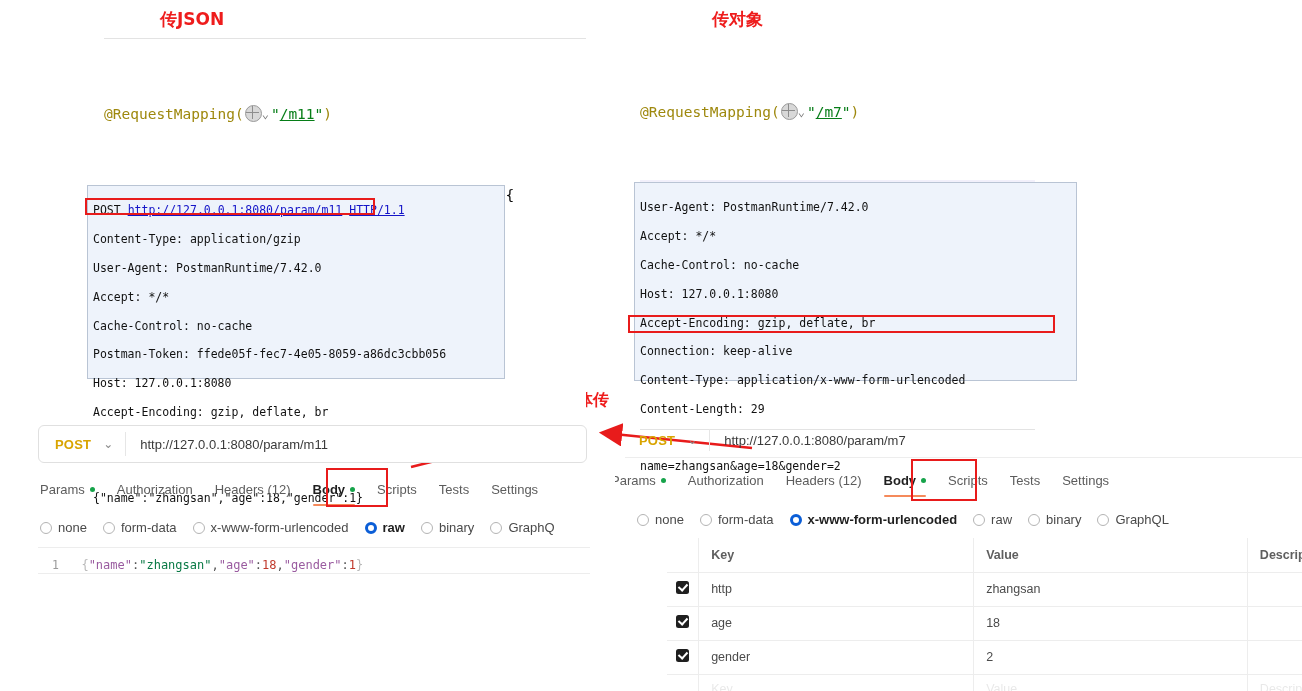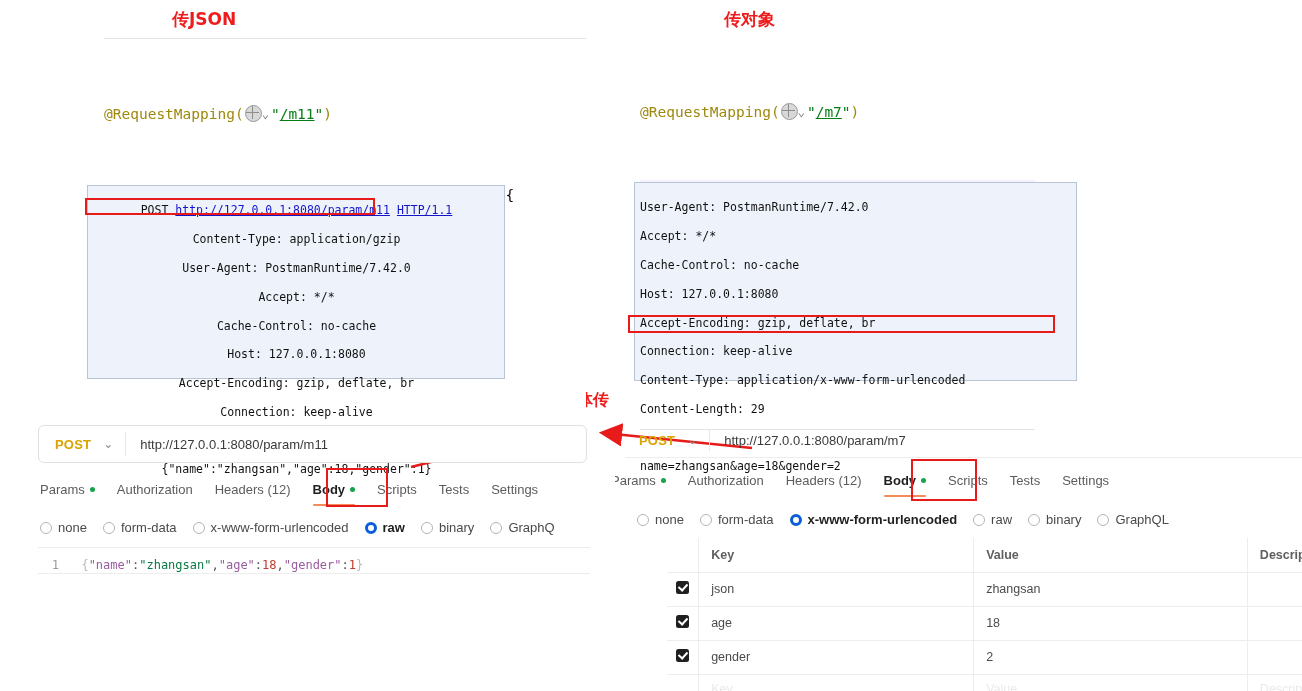--- a/index.html
+++ b/index.html
@@ -7,21 +7,21 @@
     width:1302px;height:691px;position:relative;overflow:hidden;
     background:#ffffff;
     font-family:"Liberation Sans","DejaVu Sans",sans-serif;
     -webkit-font-smoothing:antialiased;
   }
   .abs{position:absolute;}
 
   
   .red-title{
     color:#ee1c1c;font-size:17px;font-weight:700;white-space:nowrap;
-    font-family:"DejaVu Sans","Liberation Sans",sans-serif;letter-spacing:0px;margin-left:12px;
+    font-family:"DejaVu Sans","Liberation Sans",sans-serif;letter-spacing:0px;
   }
   .red-mid{
     color:#ee1c1c;font-size:16px;font-weight:700;white-space:nowrap;
     font-family:"DejaVu Sans","Liberation Sans",sans-serif;
   }
 
   
   .code{
     font-family:"DejaVu Sans Mono","Liberation Mono",monospace;
     font-size:14.5px;line-height:27px;white-space:pre;background:#ffffff;
@@ -136,27 +136,28 @@
 <div class="abs" style="left:640px;top:45px;width:395px;">
   <div class="code">
     <div><span class="anno">@RequestMapping(</span><span class="globe"></span><span class="chev">⌄</span><span class="str">"</span><span class="link">/m7</span><span class="str">"</span><span class="anno">)</span></div>
     <div class="hl-line"><span class="kw">public</span> <span class="type">String</span><span class="plain"> method7(User </span><span class="hl-tok plain">user</span><span class="plain">){</span></div>
     <div style="border-left:1px solid #e8e8e8;"><span class="plain">    </span><span class="kw">return</span><span class="plain"> </span><span class="str">"接收到参数user: "</span><span class="plain"> + </span><span class="hl-tok plain">user</span><span class="plain">;</span></div>
     <div><span class="plain">}</span></div>
   </div>
   <div class="botline" style="height:6px;"></div>
 </div>
 
-<div class="abs" style="left:87px;top:185px;width:418px;height:194px;text-align:center;">
+<div class="abs" style="left:87px;top:185px;width:418px;height:194px;">
   <div class="http" style="width:100%;height:100%;">
 <div><span class="first">POST</span> <span class="ul">http://127.0.0.1:8080/param/m11</span> <span class="ul">HTTP/1.1</span></div>
 <div>Content-Type: application/gzip</div>
 <div>User-Agent: PostmanRuntime/7.42.0</div>
 <div>Accept: */*</div>
 <div>Cache-Control: no-cache</div>
+<div>Postman-Token: ffede05f-fec7-4e05-8059-a86dc3cbb056</div>
 <div>Host: 127.0.0.1:8080</div>
 <div>Accept-Encoding: gzip, deflate, br</div>
 <div>Connection: keep-alive</div>
 <div style="height:14px;"></div>
 <div>{"name":"zhangsan","age":18,"gender":1}</div>
   </div>
   <div class="redbox" style="left:-2px;top:13px;width:290px;height:17px;"></div>
 </div>
 
 <div class="abs" style="left:634px;top:182px;width:443px;height:199px;">
@@ -299,21 +300,21 @@
     <tbody>
         <tr style="height:34px;">
       <td style="width:32px;border-bottom:1px solid #ededed;"></td>
       <td class="kv-head" style="width:272px;padding-left:12px;border-bottom:1px solid #ededed;border-right:1px solid #ededed;">Key</td>
       <td class="kv-head" style="width:270px;padding-left:12px;border-bottom:1px solid #ededed;border-right:1px solid #ededed;">Value</td>
       <td class="kv-head" style="padding-left:12px;border-bottom:1px solid #ededed;">Descriptio</td>
     </tr>
 
     <tr style="height:34px;">
       <td style="text-align:center;border-bottom:1px solid #ededed;"><span class="cbx"></span></td>
-      <td class="kv-cell" style="padding-left:12px;border-bottom:1px solid #ededed;border-right:1px solid #ededed;">json</td>
+      <td class="kv-cell" style="padding-left:12px;border-bottom:1px solid #ededed;border-right:1px solid #ededed;">http</td>
       <td class="kv-cell" style="padding-left:12px;border-bottom:1px solid #ededed;border-right:1px solid #ededed;">zhangsan</td>
       <td class="kv-cell" style="padding-left:12px;border-bottom:1px solid #ededed;"></td>
     </tr>
 
     <tr style="height:34px;">
       <td style="text-align:center;border-bottom:1px solid #ededed;"><span class="cbx"></span></td>
       <td class="kv-cell" style="padding-left:12px;border-bottom:1px solid #ededed;border-right:1px solid #ededed;">age</td>
       <td class="kv-cell" style="padding-left:12px;border-bottom:1px solid #ededed;border-right:1px solid #ededed;">18</td>
       <td class="kv-cell" style="padding-left:12px;border-bottom:1px solid #ededed;"></td>
     </tr>

